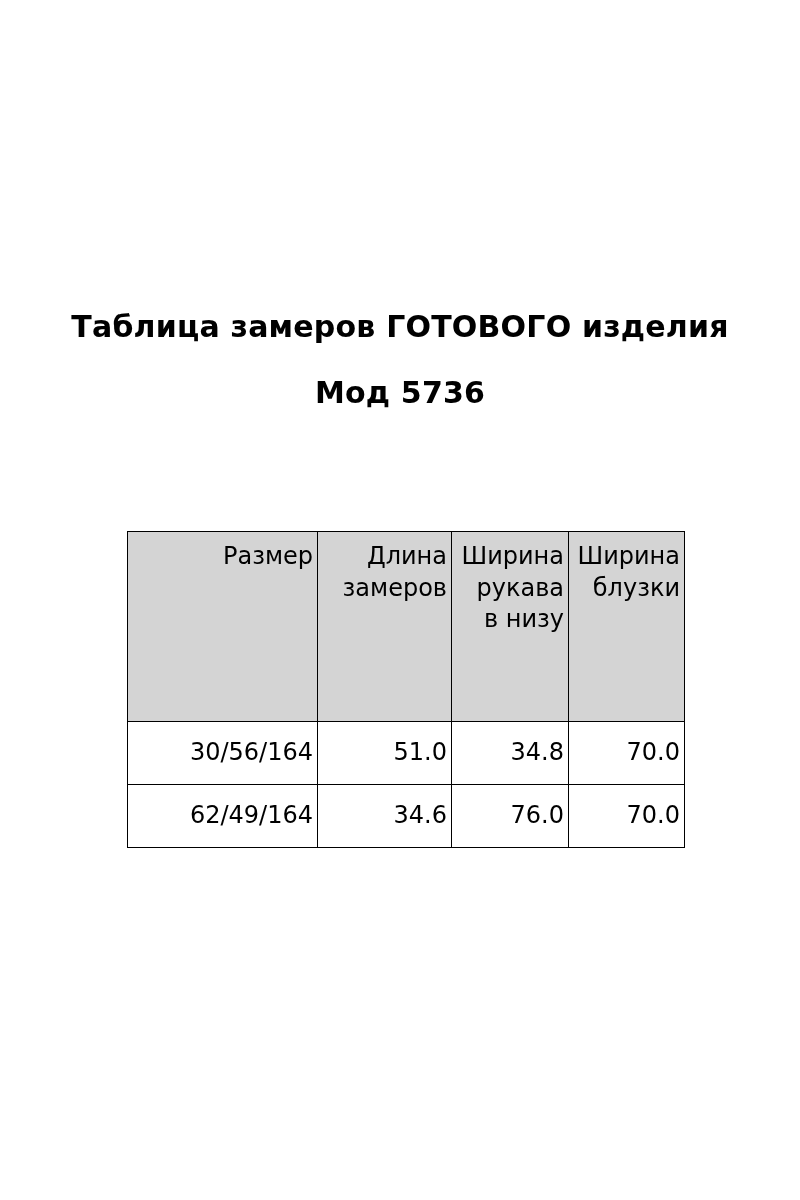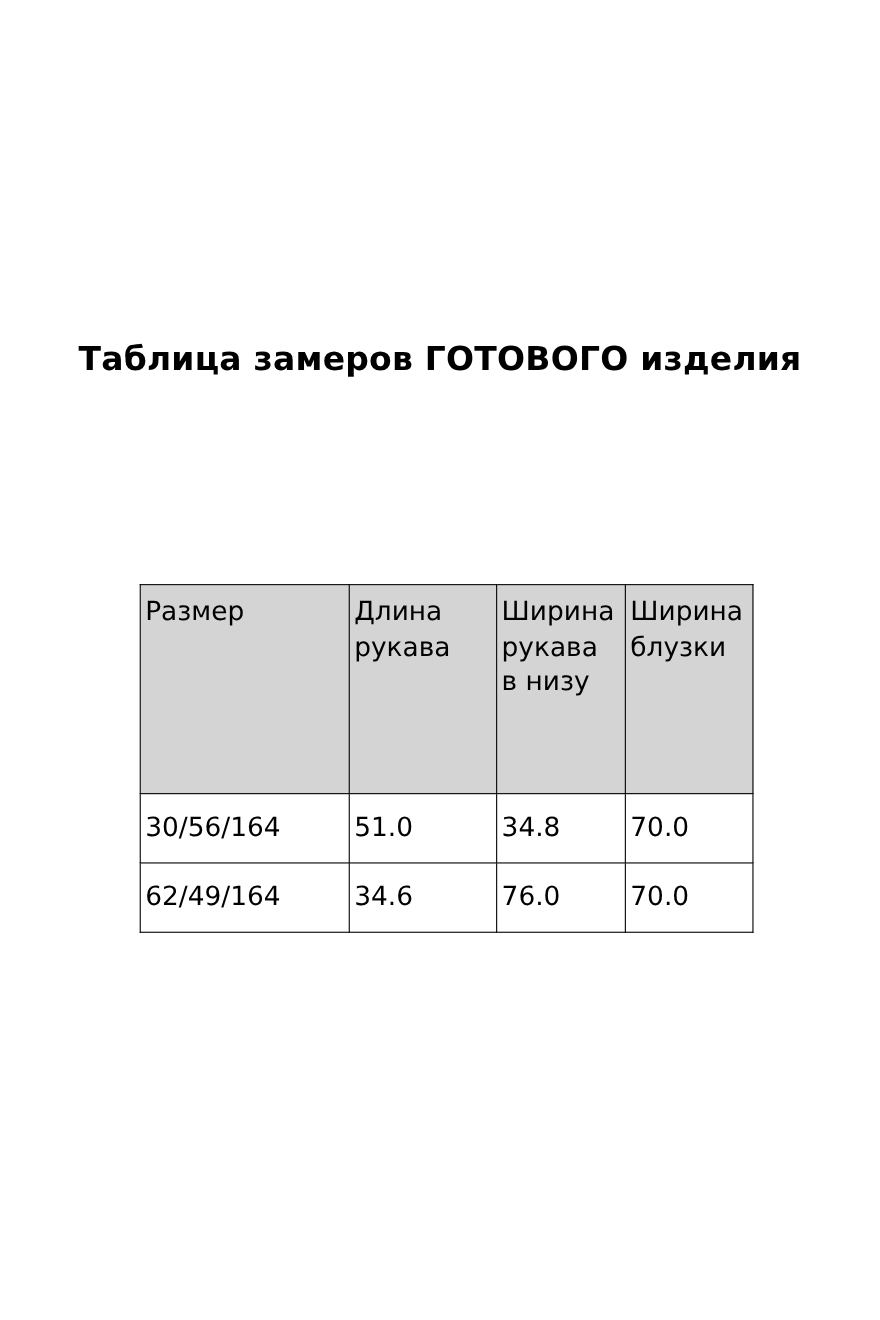--- a/index.html
+++ b/index.html
@@ -45,21 +45,21 @@
   table.measure {
     border-collapse: collapse;
     width: 557px;
     table-layout: fixed;
   }
   table.measure th,
   table.measure td {
     border: 1px solid #000000;
     font-size: 24px;
     font-weight: normal;
-    text-align: left;
+    text-align: right;
     vertical-align: top;
     padding: 9px 4px 10px 4px;
     line-height: 1.32;
     background: #ffffff;
   }
   table.measure thead th {
     background: #d4d4d4;
     height: 170px;
     vertical-align: top;
   }
@@ -73,34 +73,35 @@
   col.c3 { width: 117px; }
   col.c4 { width: 116px; }
 </style>
 </head>
 <body>
 
 <div class="page">
 
   <div class="title-block">
     <div class="title-line">Таблица замеров ГОТОВОГО изделия</div>
+    <div class="title-line second">Мод 5736</div>
   </div>
 
   <div class="table-wrap">
     <table class="measure">
       <colgroup>
         <col class="c1">
           <col class="c2">
           <col class="c3">
           <col class="c4">
       </colgroup>
       <thead>
         <tr>
           <th>Размер</th>
-          <th>Длина рукава</th>
+          <th>Длина замеров</th>
           <th>Ширина рукава в низу</th>
           <th>Ширина блузки</th>
         </tr>
       </thead>
       <tbody>
         <tr>
           <td>30/56/164</td>
           <td>51.0</td>
           <td>34.8</td>
           <td>70.0</td>

